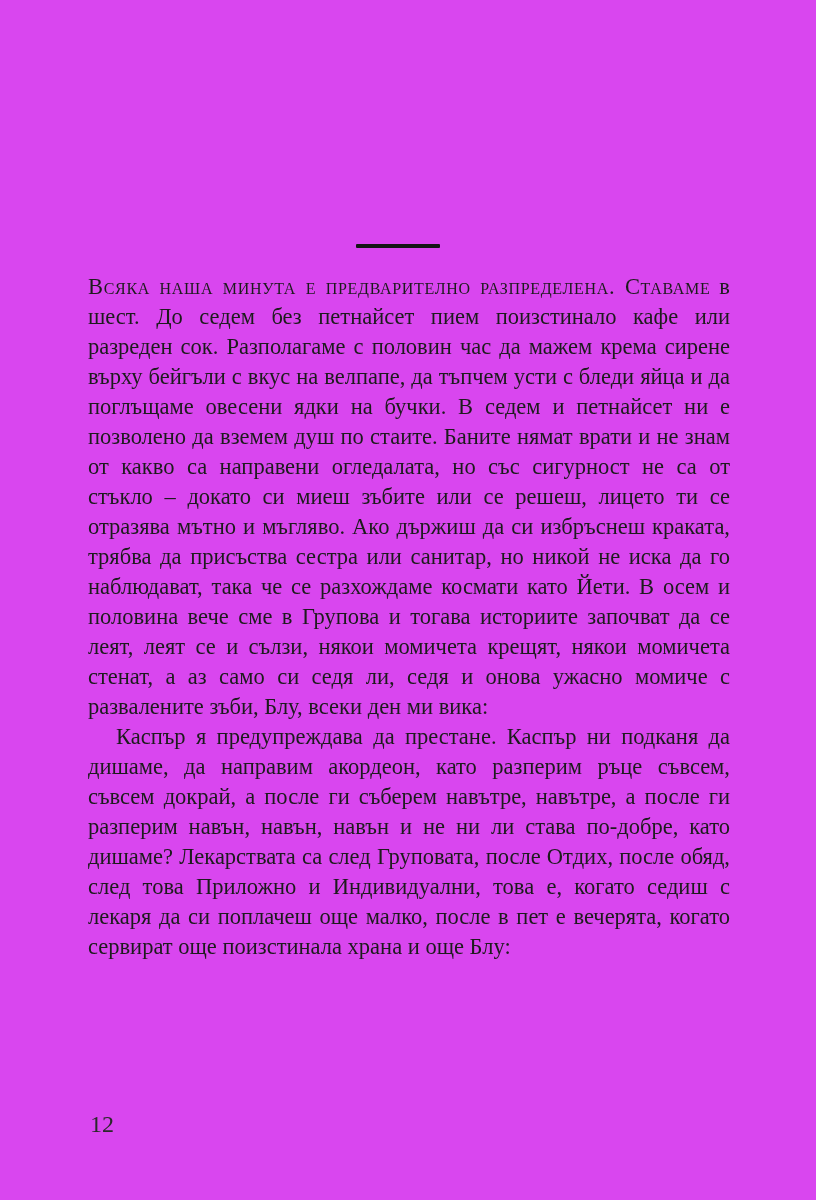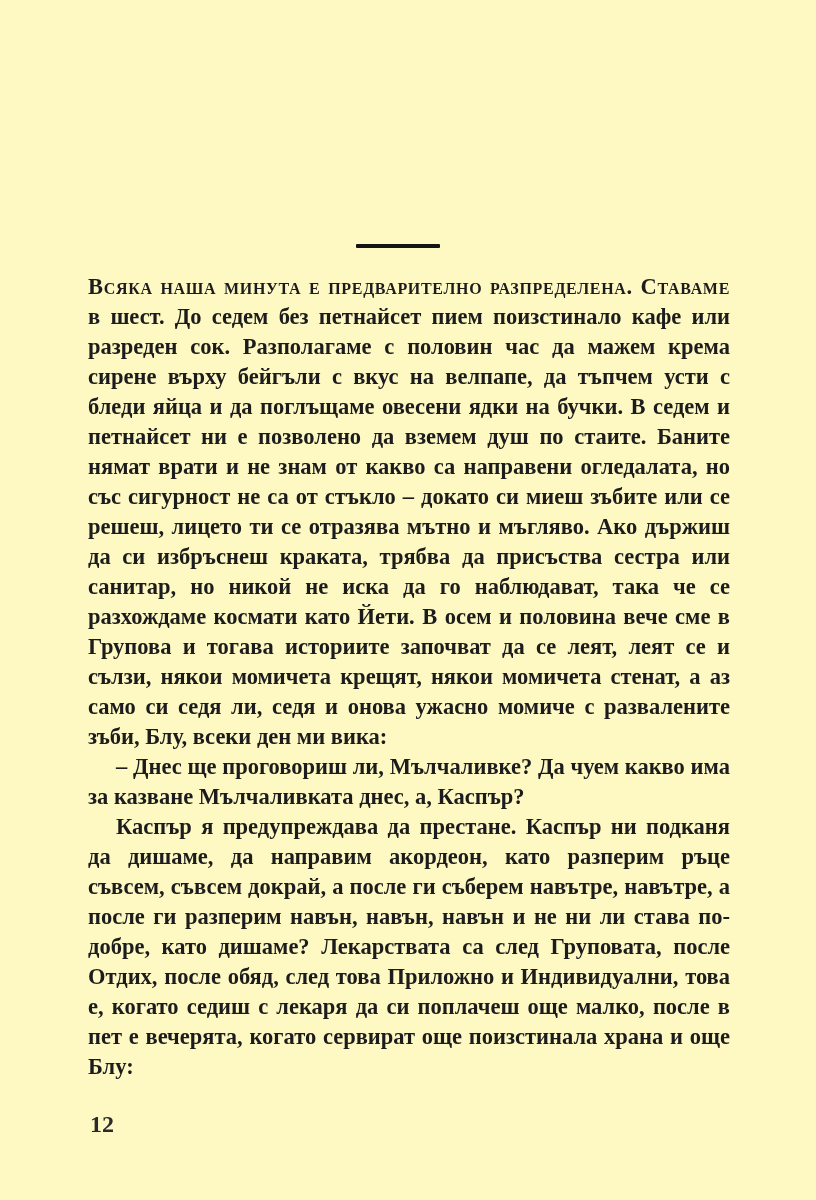--- a/index.html
+++ b/index.html
@@ -4,25 +4,24 @@
 <style>
   html, body {
     margin: 0;
     padding: 0;
     background: #ffffff;
   }
   .page {
     position: relative;
     width: 816px;
     height: 1200px;
-    background: #fef9c3;
+    background: #d946ef;
     font-family: "Liberation Serif", "DejaVu Serif", serif;
     color: #1c1c1c;
     overflow: hidden;
-    font-weight: bold;
   }
   .section-rule {
     position: absolute;
     top: 244px;
     left: 356px;
     width: 84px;
     height: 4px;
     background: #141414;
     border-radius: 1px;
   }
@@ -58,19 +57,18 @@
 </style>
 </head>
 <body>
 
 <div class="page">
 
   <div class="section-rule"></div>
 
   <div class="text-block">
     <p class="para"><span class="smallcaps">Всяка наша минута е предварително разпределена. Ставаме</span><span> в шест. До седем без петнайсет пием поизстинало кафе или разреден сок. Разполагаме с половин час да мажем крема сирене върху бейгъли с вкус на велпапе, да тъпчем усти с бледи яйца и да поглъщаме овесени ядки на бучки. В седем и петнайсет ни е позволено да вземем душ по стаите. Баните нямат врати и не знам от какво са направени огледалата, но със сигурност не са от стъкло – докато си миеш зъбите или се решеш, лицето ти се отразява мътно и мъгляво. Ако държиш да си избръснеш краката, трябва да присъства сестра или санитар, но никой не иска да го наблюдават, така че се разхождаме космати като Йети. В осем и половина вече сме в Групова и тогава историите започват да се леят, леят се и сълзи, някои момичета крещят, някои момичета стенат, а аз само си седя ли, седя и онова ужасно момиче с развалените зъби, Блу, всеки ден ми вика:</span></p>
-    <p class="para indent">– Днес ще проговориш ли, Мълчаливке? Да чуем какво има за казване Мълчаливката днес, а, Каспър?</p>
     <p class="para indent">Каспър я предупреждава да престане. Каспър ни подканя да дишаме, да направим акордеон, като разперим ръце съвсем, съвсем докрай, а после ги съберем навътре, навътре, а после ги разперим навън, навън, навън и не ни ли става по-добре, като дишаме? Лекарствата са след Груповата, после Отдих, после обяд, след това Приложно и Индивидуални, това е, когато седиш с лекаря да си поплачеш още малко, после в пет е вечерята, когато сервират още поизстинала храна и още Блу:</p>
   </div>
 
   <div class="page-number">12</div>
 
 </div>
 
 </body></html>

